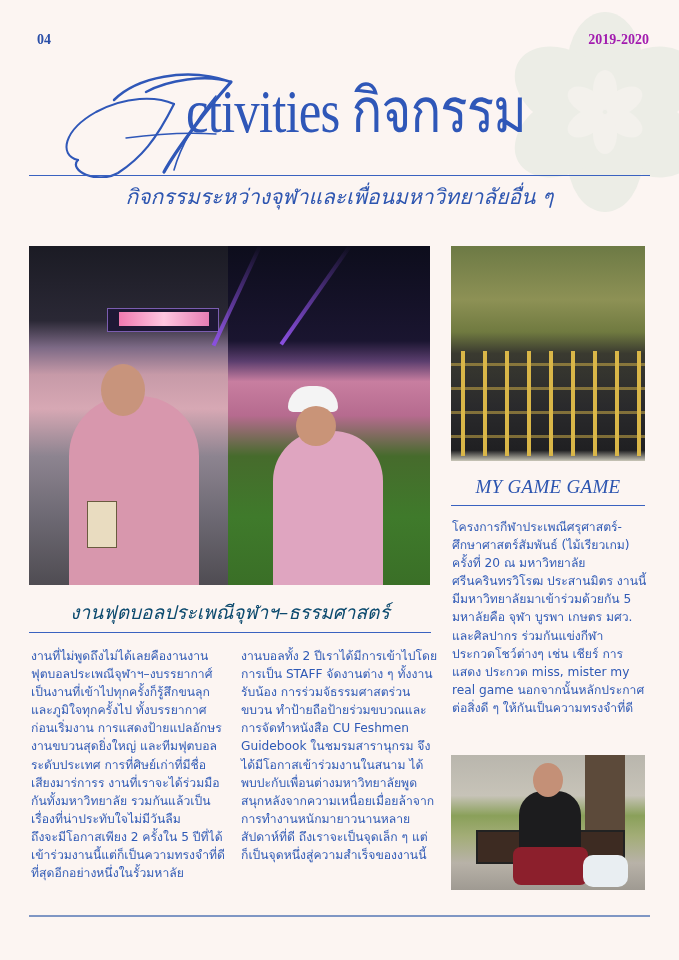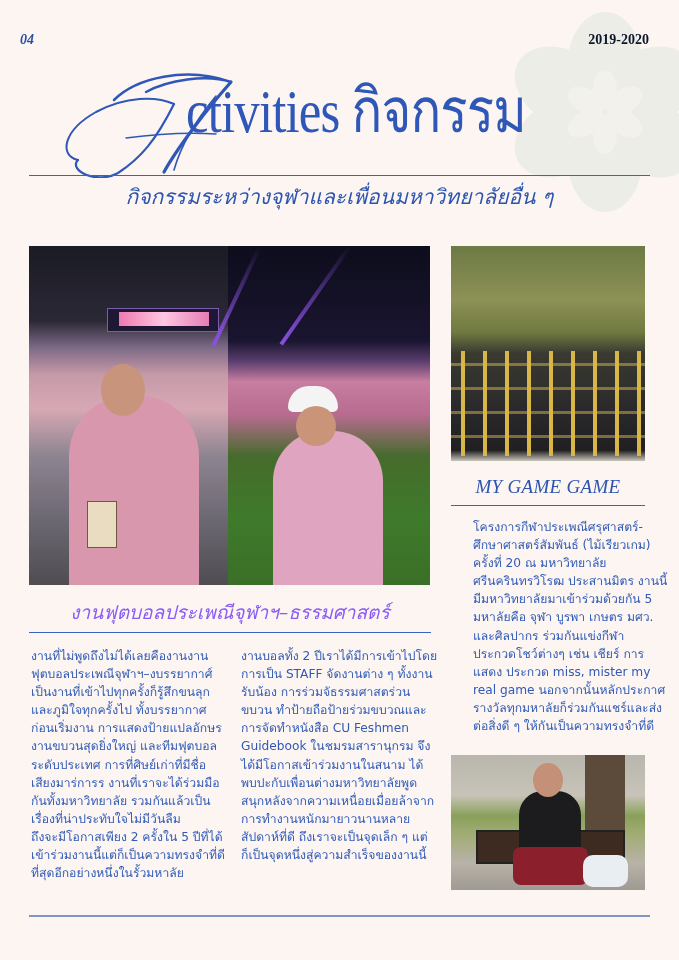--- a/index.html
+++ b/index.html
@@ -4,29 +4,29 @@
 <style>
   html, body { margin:0; padding:0; }
   body {
     width:679px; height:960px; position:relative; overflow:hidden;
     background:#fcf5f2;
     font-family:"DejaVu Sans", sans-serif;
     color:#2d55b0;
   }
   .abs { position:absolute; }
   .flower { position:absolute; left:505px; top:12px; width:200px; height:200px; }
-  .page-num { left:20px; top:32px; font-family:"Liberation Serif", serif; font-weight:bold; font-size:14px; color:#2b4fa8;font-style:italic; }
-  .year { right:30px; top:32px; font-family:"Liberation Serif", serif; font-weight:bold; font-size:14px; color:#0f172a;margin-left:30px; }
+  .page-num { left:37px; top:32px; font-family:"Liberation Serif", serif; font-weight:bold; font-size:14px; color:#2b4fa8; }
+  .year { right:30px; top:32px; font-family:"Liberation Serif", serif; font-weight:bold; font-size:14px; color:#a21caf;margin-left:30px; }
   .title-wrap { left:56px; top:60px; width:600px; height:118px; }
   .script-a { position:absolute; left:0; top:0; }
   .title-text { position:absolute; left:130px; top:20px; font-family:"Liberation Serif", serif; font-size:62px; color:#2f57b8; letter-spacing:-1px; white-space:nowrap; line-height:1; transform:scaleX(0.82); transform-origin:left top; }
   .rule { position:absolute; height:1px; background:#3a62c0; }
   .subtitle { left:0; width:679px; top:180px; text-align:center; font-family:"DejaVu Serif", serif; font-style:italic; font-size:21px; color:#2d55b0; }
   .photo { position:absolute; overflow:hidden; }
-  .section-head { left:29px; width:402px; top:597px; text-align:center; font-family:"DejaVu Sans", sans-serif; font-style:italic; font-size:19px; color:#8b5cf6; }
+  .section-head { left:29px; width:402px; top:597px; text-align:center; font-family:"DejaVu Sans", sans-serif; font-style:italic; font-size:19px; color:#0c4a6e; }
   .body-col { position:absolute; font-size:12.2px; line-height:18.1px; color:#2f5ab6; }
   .mrg { left:450px; width:196px; top:476px; text-align:center; font-family:"Liberation Serif", serif; font-style:italic; font-size:19px; color:#2d55b0; letter-spacing:0.3px; }
 </style>
 </head>
 <body>
 
 <svg class="flower" viewBox="0 0 200 200">
   <g fill="#ecede6">
     <ellipse cx="100" cy="55" rx="38" ry="55"></ellipse>
     <ellipse cx="100" cy="55" rx="38" ry="55" transform="rotate(60 100 100)"></ellipse>
@@ -90,32 +90,31 @@
 <div class="photo" style="left:451px; top:246px; width:194px; height:215px;
      background: linear-gradient(180deg, #6d7a45 0%, #8d9155 25%, #707a40 40%, #3a3a30 50%, #2a2a2c 75%, #202022 95%, #c9c6b8 100%);">
   <div style="position:absolute; left:0; top:105px; width:194px; height:105px;
        background: repeating-linear-gradient(90deg, transparent 0 10px, #d9b648 10px 14px, transparent 14px 22px),
                    repeating-linear-gradient(180deg, transparent 0 12px, rgba(217,182,72,0.5) 12px 15px, transparent 15px 24px);"></div>
 </div>
 
 <div class="abs mrg">MY GAME GAME</div>
 <div class="rule" style="left:451px; top:505px; width:194px;"></div>
 
-<div class="body-col" style="left:452px; top:518px; width:205px;margin-left:21px;">
+<div class="body-col" style="left:452px; top:518px; width:205px;">
   <div>โครงการกีฬาประเพณีศรุศาสตร์-</div>
   <div>ศึกษาศาสตร์สัมพันธ์ (ไม้เรียวเกม)</div>
   <div>ครั้งที่ 20 ณ มหาวิทยาลัย</div>
   <div>ศรีนครินทรวิโรฒ ประสานมิตร งานนี้</div>
   <div>มีมหาวิทยาลัยมาเข้าร่วมด้วยกัน 5</div>
   <div>มหาลัยคือ จุฬา บูรพา เกษตร มศว.</div>
   <div>และศิลปากร ร่วมกันแข่งกีฬา</div>
   <div>ประกวดโชว์ต่างๆ เช่น เชียร์ การ</div>
   <div>แสดง ประกวด miss, mister my</div>
   <div>real game นอกจากนั้นหลักประกาศ</div>
-  <div>รางวัลทุกมหาลัยก็ร่วมกันแชร์และส่ง</div>
   <div>ต่อสิ่งดี ๆ ให้กันเป็นความทรงจำที่ดี</div>
 </div>
 
 <div class="photo" style="left:451px; top:755px; width:194px; height:135px;
      background: linear-gradient(180deg, #b9b6ad 0%, #c7c3b8 30%, #8aa05a 45%, #a3ad77 60%, #b8b2a8 80%, #9f9a92 100%);">
   <div style="position:absolute; right:20px; top:0; width:40px; height:100px; background:#5c4a3a;"></div>
   <div style="position:absolute; left:25px; top:75px; width:145px; height:30px; background:#3d2b22; border:2px solid #222;"></div>
   <div style="position:absolute; left:68px; top:36px; width:62px; height:60px; border-radius:24px 24px 4px 4px; background:#1c1c1e;"></div>
   <div style="position:absolute; left:82px; top:8px; width:30px; height:34px; border-radius:50%; background:#c49077;"></div>
   <div style="position:absolute; left:62px; top:92px; width:75px; height:38px; border-radius:8px; background:#8c1f2c;"></div>

